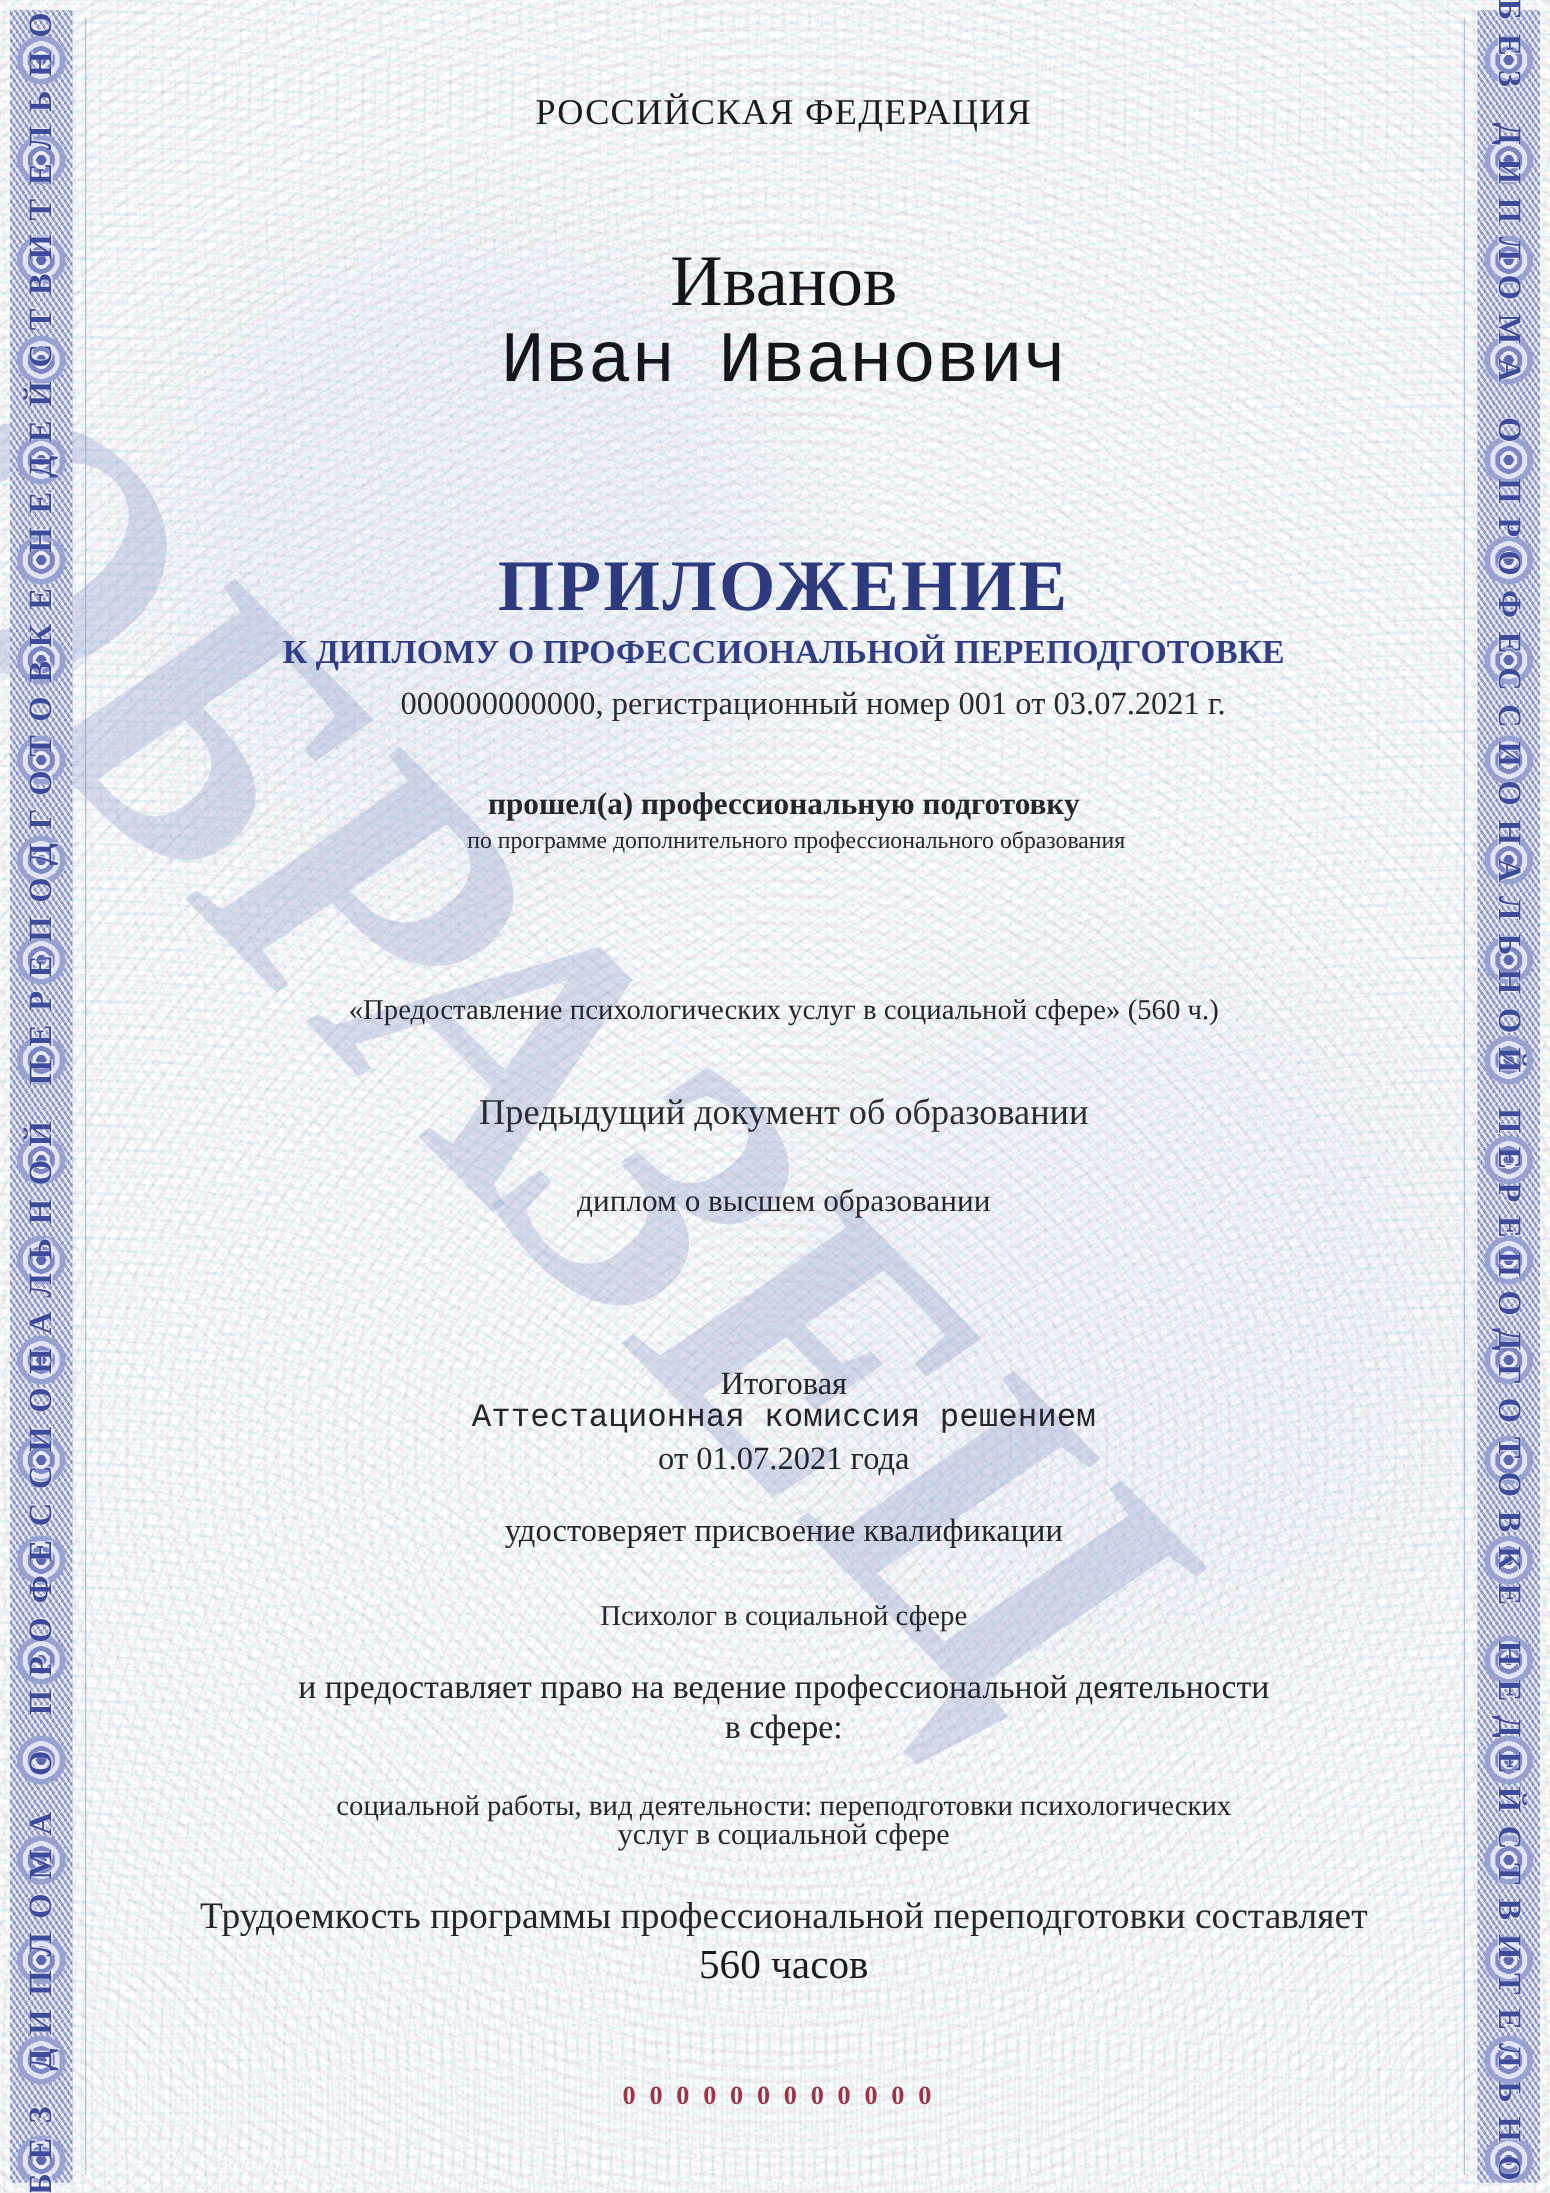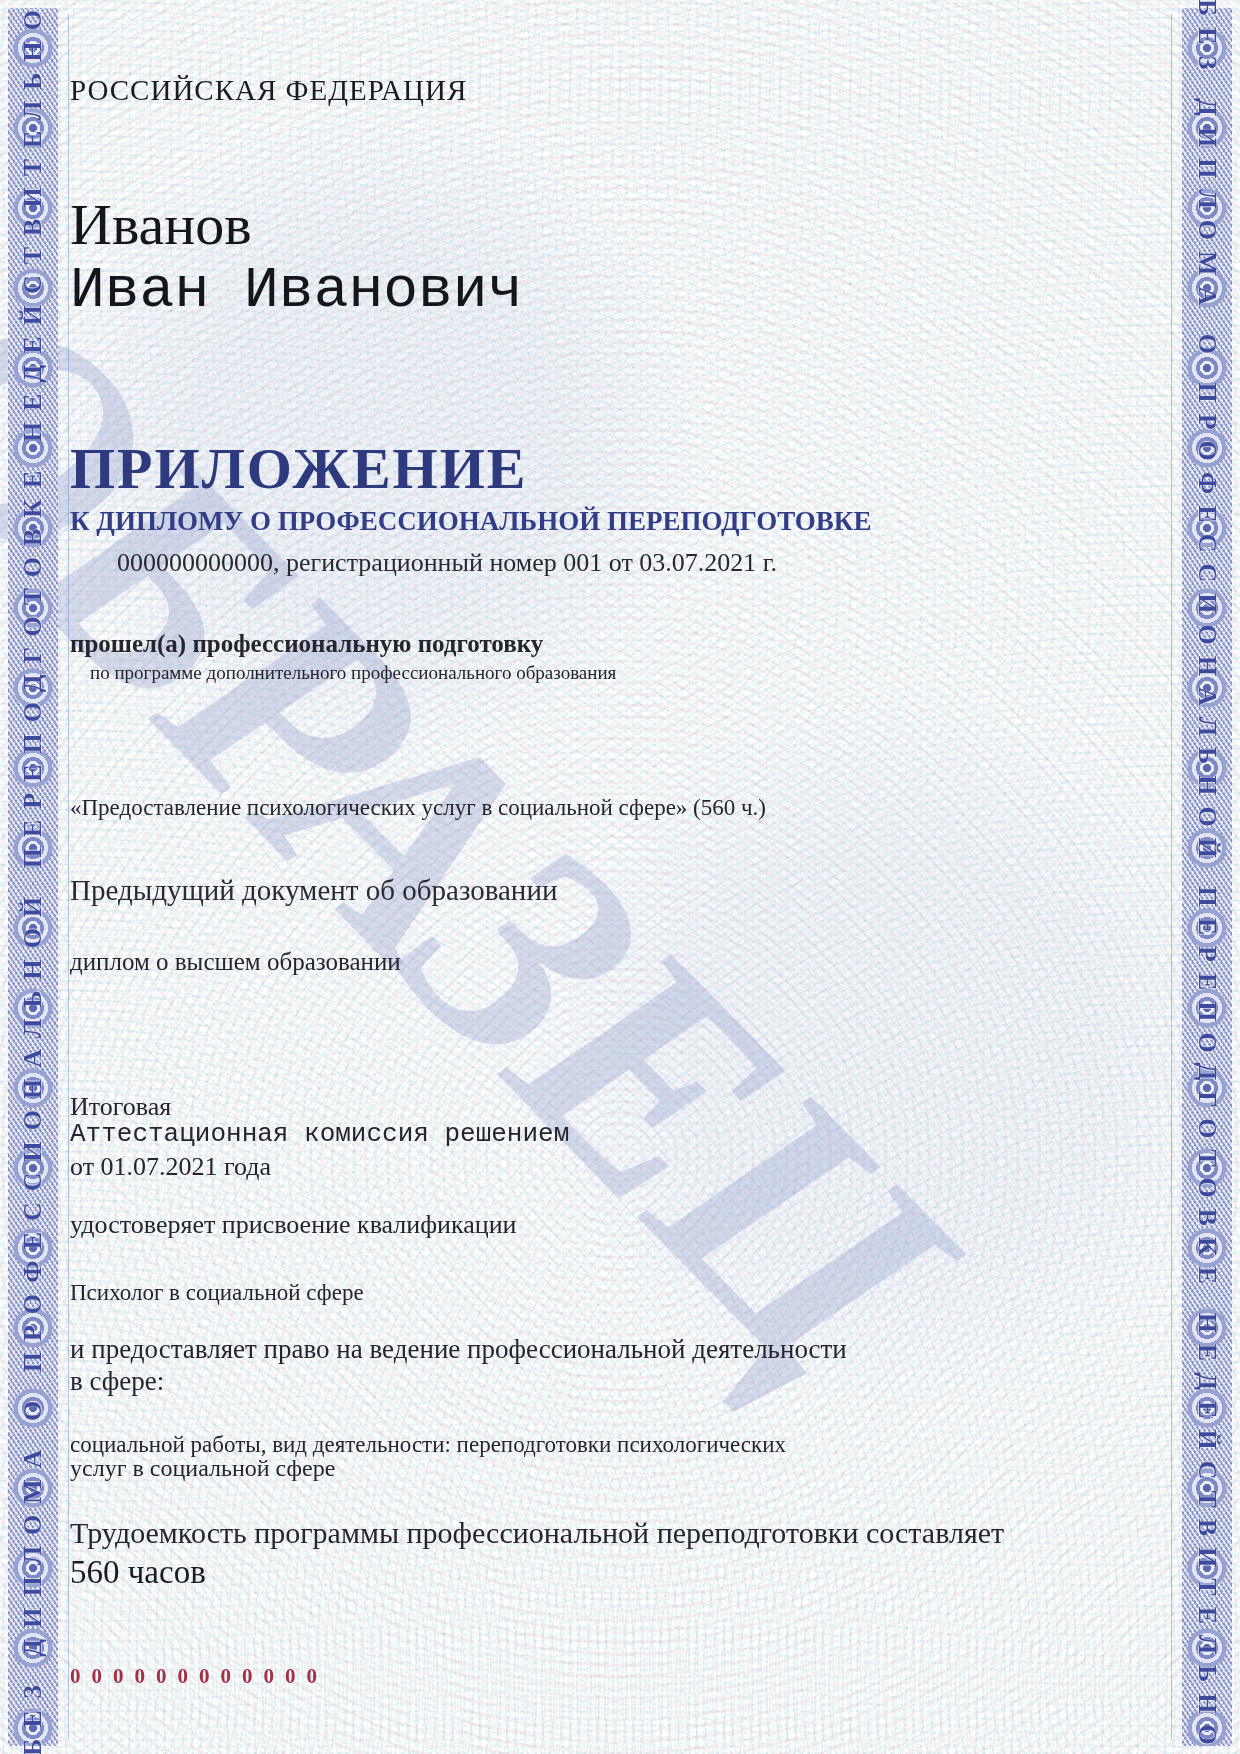--- a/index.html
+++ b/index.html
@@ -64,21 +64,21 @@
     position:absolute;left:52px;top:242px;
     transform:rotate(45.5deg);transform-origin:left top;
     font-size:318px;line-height:1;font-style:italic;font-weight:bold;
     letter-spacing:-12px;
     color:rgba(147,159,204,0.34);
     white-space:nowrap;
     pointer-events:none;
   }
 
   
-  .line{position:absolute;left:70px;right:70px;text-align:left;color:#25262d;line-height:1.15;}
+  .line{position:absolute;left:84px;right:70px;text-align:center;color:#25262d;line-height:1.15;}
   .country{top:74px;font-size:29px;letter-spacing:1px;color:#1b1c22;}
   .name1{top:192px;font-size:58px;color:#15161c;}
   .name2{top:258px;font-size:58px;color:#15161c;font-family:Liberation Mono, monospace;}
   .title{top:436px;font-size:58px;font-weight:bold;color:#2e3a7e;letter-spacing:2px;}
   .subtitle{top:506px;font-size:27px;font-weight:bold;color:#313e86;}
   .regline{top:548px;font-size:26px;color:#282931;margin-left:47px;}
   .training1{top:630px;font-size:25px;font-weight:bold;}
   .training2{top:662px;font-size:19px;margin-left:20px;}
   .program{top:795px;font-size:23px;}
   .prevdoc{top:874px;font-size:29px;color:#2b2c33;}

